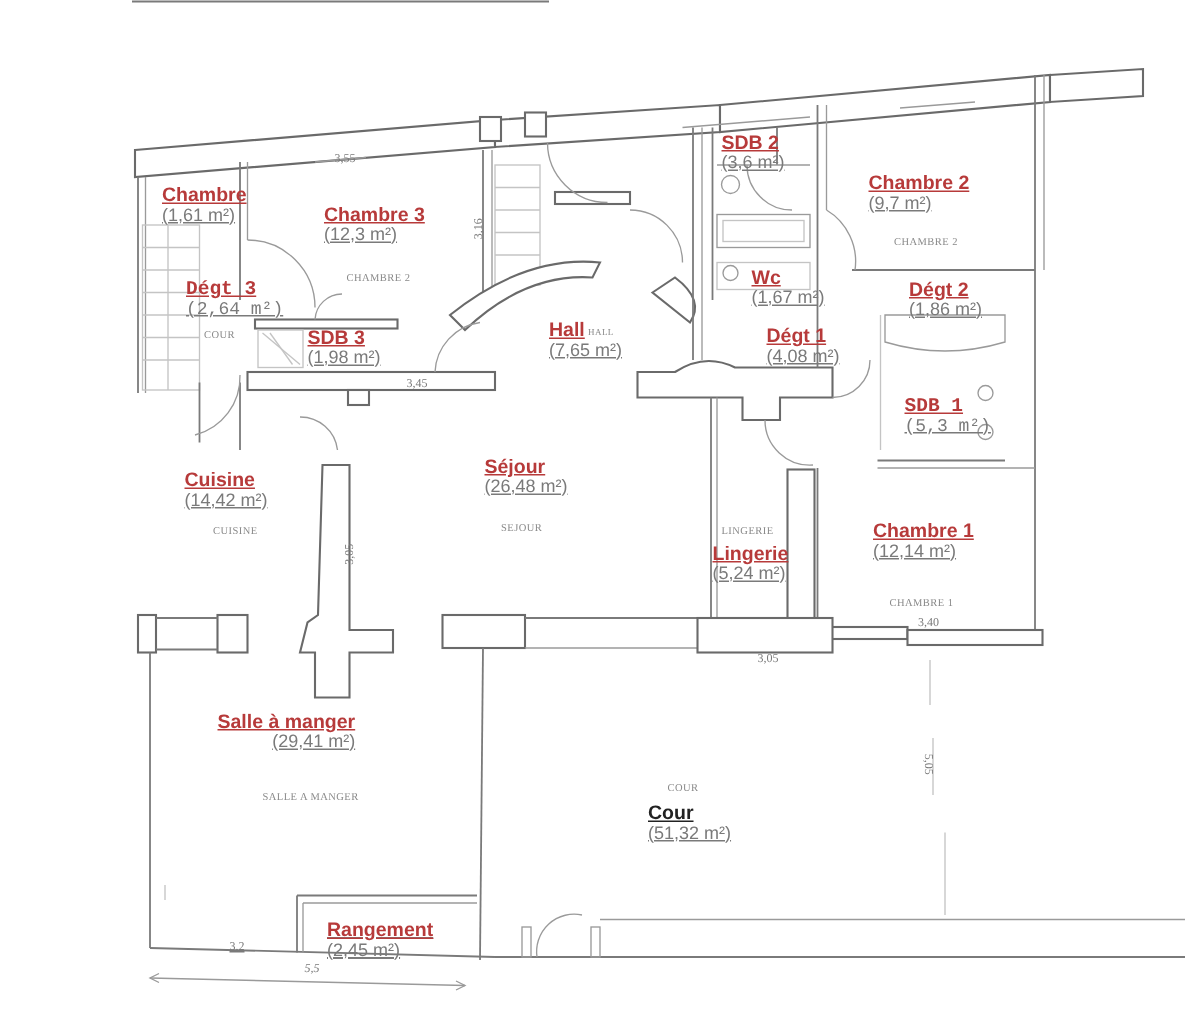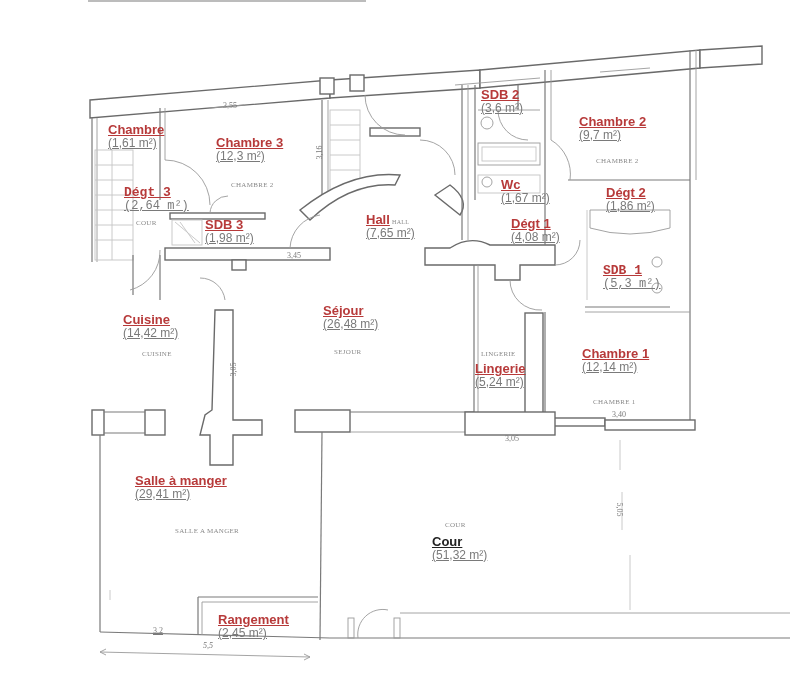--- a/index.html
+++ b/index.html
@@ -255,38 +255,38 @@
   <span class="name">Lingerie</span>
   <span class="area">(5,24 m²)</span>
 </div>
 
 <div class="room red" style="left:582px; top:347px;">
   <span class="name">Chambre 1</span>
   <span class="area">(12,14 m²)</span>
 </div>
 <span class="stamp" style="left:593px; top:398px;">CHAMBRE 1</span>
 
-<div class="room red" style="left:135px; top:474px;">
+<div class="room red" style="left:145px; top:474px;text-align:right;">
   <span class="name">Salle à manger</span>
   <span class="area">(29,41 m²)</span>
 </div>
 <span class="stamp" style="left:175px; top:527px;">SALLE A MANGER</span>
 
 <span class="stamp" style="left:445px; top:521px;">COUR</span>
 <div class="room black" style="left:432px; top:535px;">
   <span class="name">Cour</span>
   <span class="area">(51,32 m²)</span>
 </div>
 
 <div class="room red" style="left:218px; top:613px;text-decoration:underline;">
   <span class="name">Rangement</span>
   <span class="area">(2,45 m²)</span>
 </div>
 
 <span class="dim" style="left:223px; top:101px;">3,55</span>
 <span class="dim" style="left:312px; top:148px; transform:rotate(-90deg);">3,16</span>
-<span class="dim" style="left:271px; top:251px;margin-left:16px;">3,45</span>
+<span class="dim" style="left:271px; top:251px;">3,45</span>
 <span class="dim" style="left:226px; top:365px; transform:rotate(-90deg);">3,05</span>
 <span class="dim" style="left:612px; top:410px;">3,40</span>
 <span class="dim" style="left:612px; top:505px; transform:rotate(90deg);">5,05</span>
 <span class="dim" style="left:505px; top:434px;">3,05</span>
 <span class="dim" style="left:153px; top:626px;text-decoration:underline;">3,2</span>
 <span class="dim" style="left:203px; top:641px;font-style:italic;">5,5</span>
 
 </body></html>

